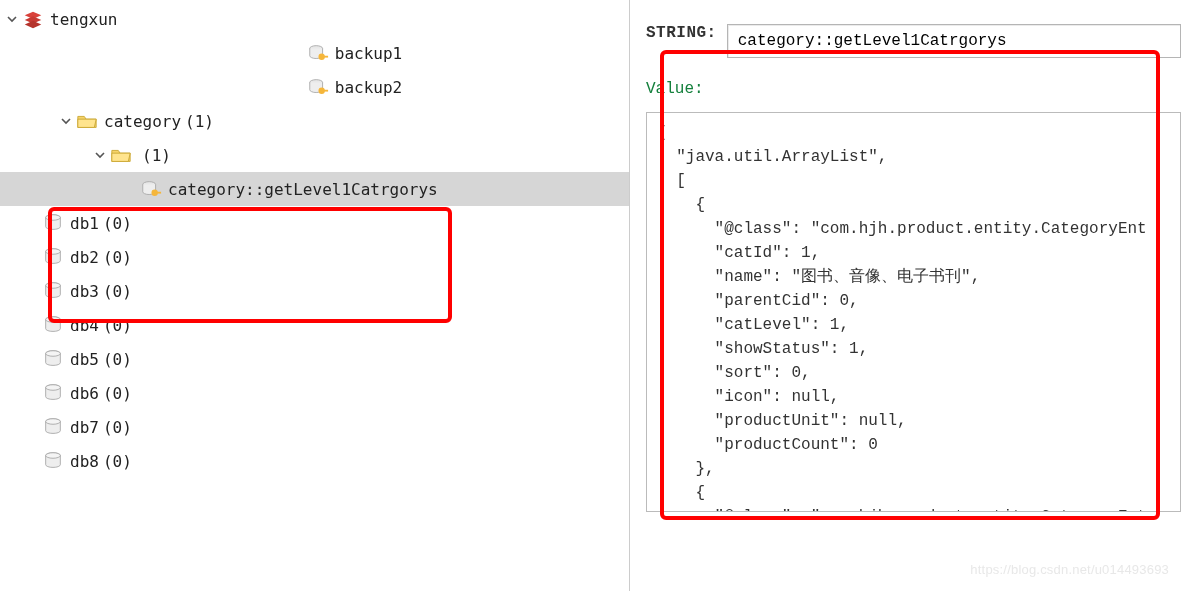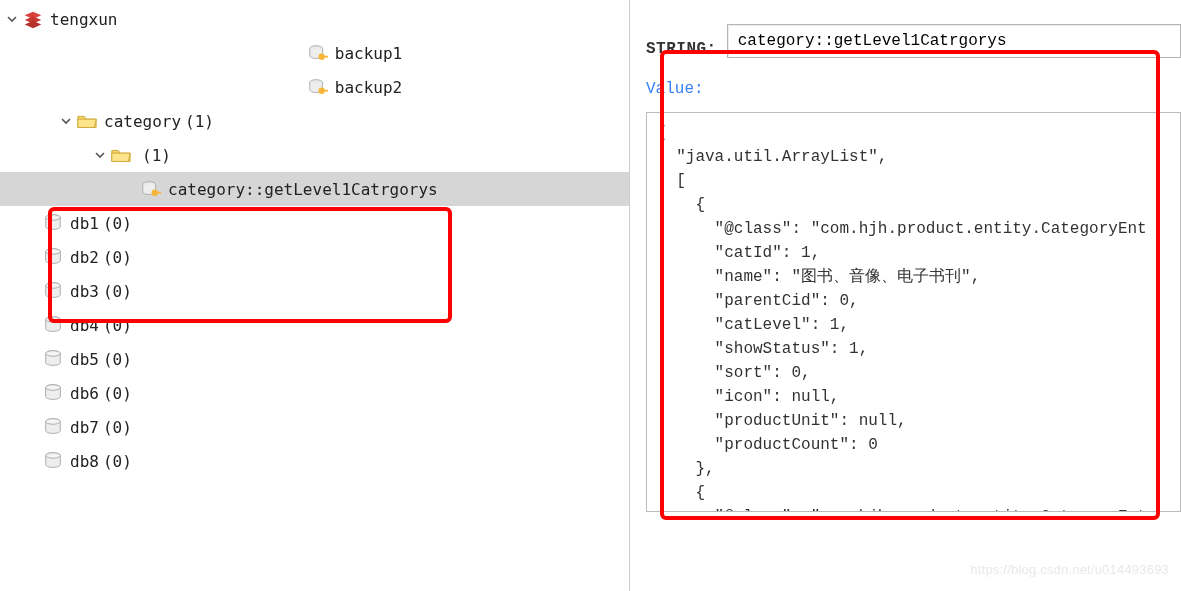--- a/index.html
+++ b/index.html
@@ -87,21 +87,21 @@
       gap: 10px;
       color: #d9534f;
       font-family: "SimSun","Consolas",monospace;
       font-size: 16px;
       padding: 6px 8px;
     }
     .tab .close-icon svg { width:18px; height:18px; }
 
     .kv-row {
       display: flex;
-      align-items: flex-end;
+      align-items: flex-start;
       margin-top: 24px;
       padding-left: 16px;
       font-family: "Consolas","Courier New",monospace;
       font-size: 16px;
     }
     .kv-row .label-k { font-weight: bold; margin-right: 10px; letter-spacing: 0.5px; }
     .kv-input {
       flex: 1;
       border: 1px solid #b5b5b5;
       box-shadow: inset 1px 1px 0 rgba(0,0,0,0.08);
@@ -112,21 +112,21 @@
     }
     .value-label-row {
       display: flex;
       align-items: baseline;
       padding-left: 16px;
       margin-top: 22px;
       font-family: "Consolas","Courier New",monospace;
       font-size: 16px;
       gap: 8px;
     }
-    .value-label-row .vlabel { color:#3b82f6; }
+    .value-label-row .vlabel { color:#15803d; }
     .value-label-row .vplace { color:#ccc; }
 
     .code-box {
       border: 1px solid #bbb;
       margin: 14px 0 0 16px;
       padding: 8px 4px 10px 10px;
       font-family: "Consolas","Courier New",monospace;
       font-size: 16px;
       line-height: 1.5;
       white-space: pre;

